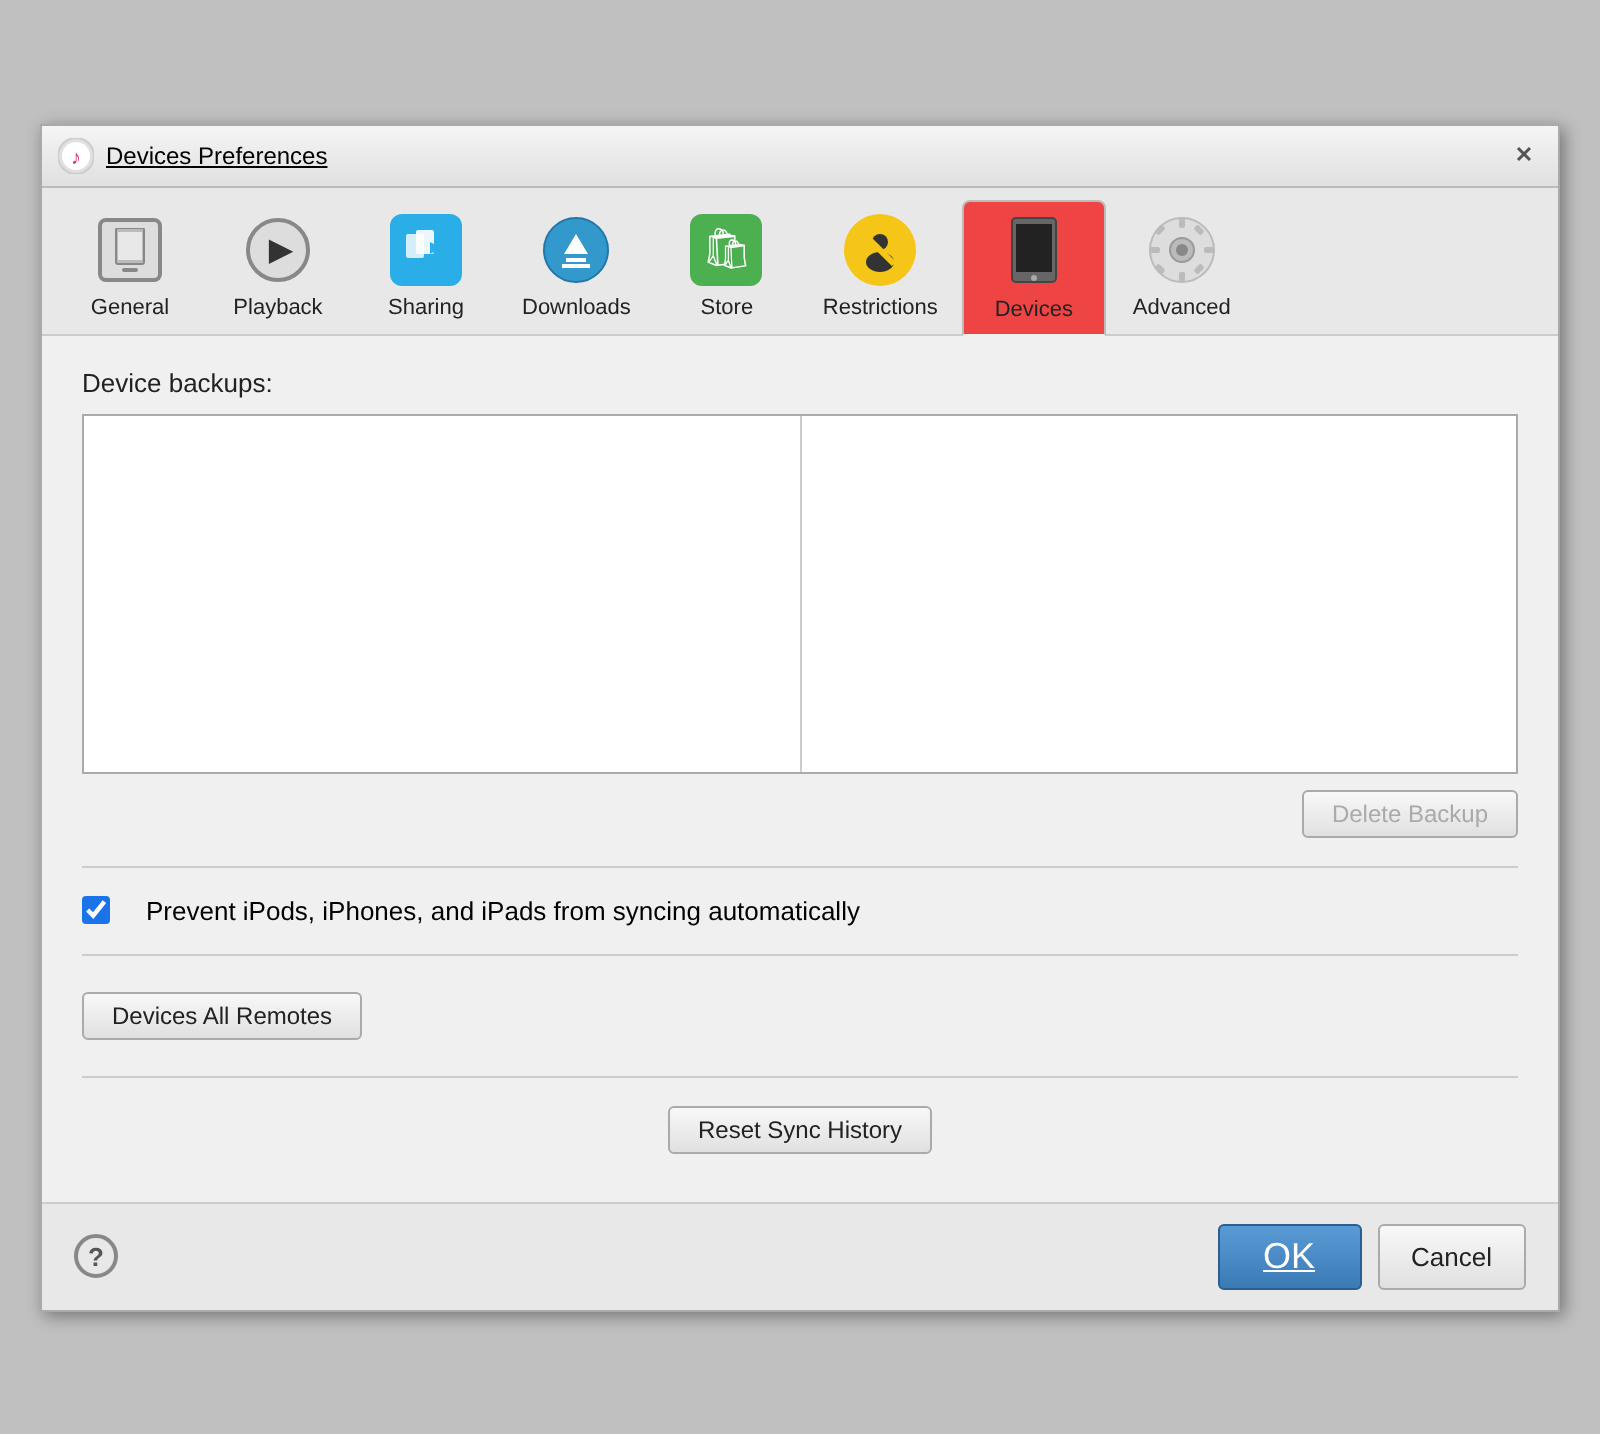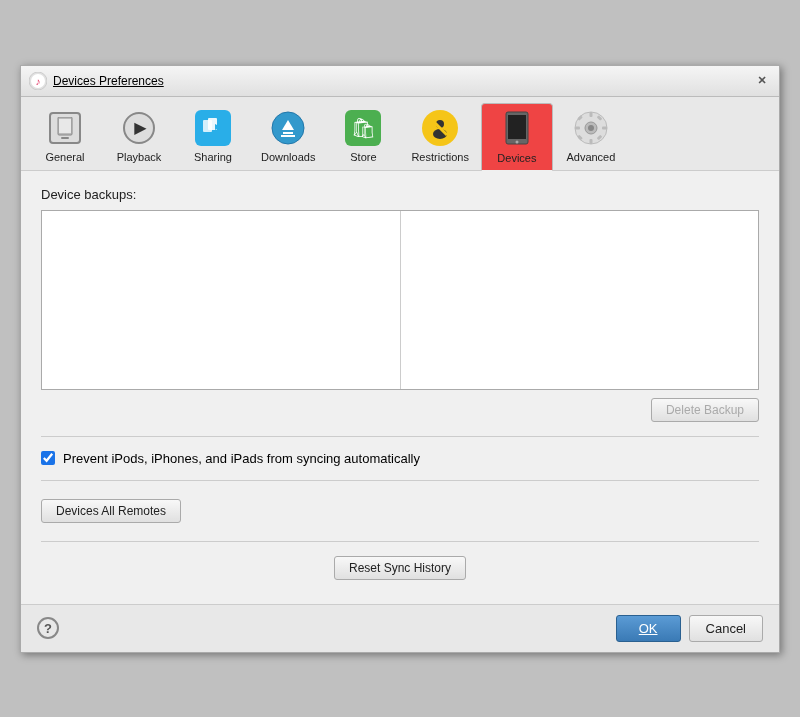--- a/index.html
+++ b/index.html
@@ -219,21 +219,21 @@
 
     .divider {
       border: none;
       border-top: 1px solid #ccc;
       margin: 14px 0;
     }
 
     .checkbox-row {
       display: flex;
       align-items: center;
-      gap: 8px;
+      gap: 18px;
       margin-bottom: 8px;
     }
 
     .checkbox-row input[type=checkbox] {
       width: 14px;
       height: 14px;
       accent-color: #1a73e8;
     }
 
     .warn-row {
@@ -316,21 +316,21 @@
     .bottom-right {
       display: flex;
       gap: 8px;
     }
 
     .btn-ok {
       background: linear-gradient(to bottom, #5b9bd5, #3a7ab5);
       border: 1px solid #2a6090;
       border-radius: 3px;
       padding: 5px 22px;
-      font-size: 13px;
+      font-size: 18px;
       cursor: pointer;
       color: #fff;
       text-decoration: underline;
     }
 
     .btn-cancel {
       background: linear-gradient(to bottom, #f8f8f8, #e0e0e0);
       border: 1px solid #aaa;
       border-radius: 3px;
       padding: 5px 16px;

